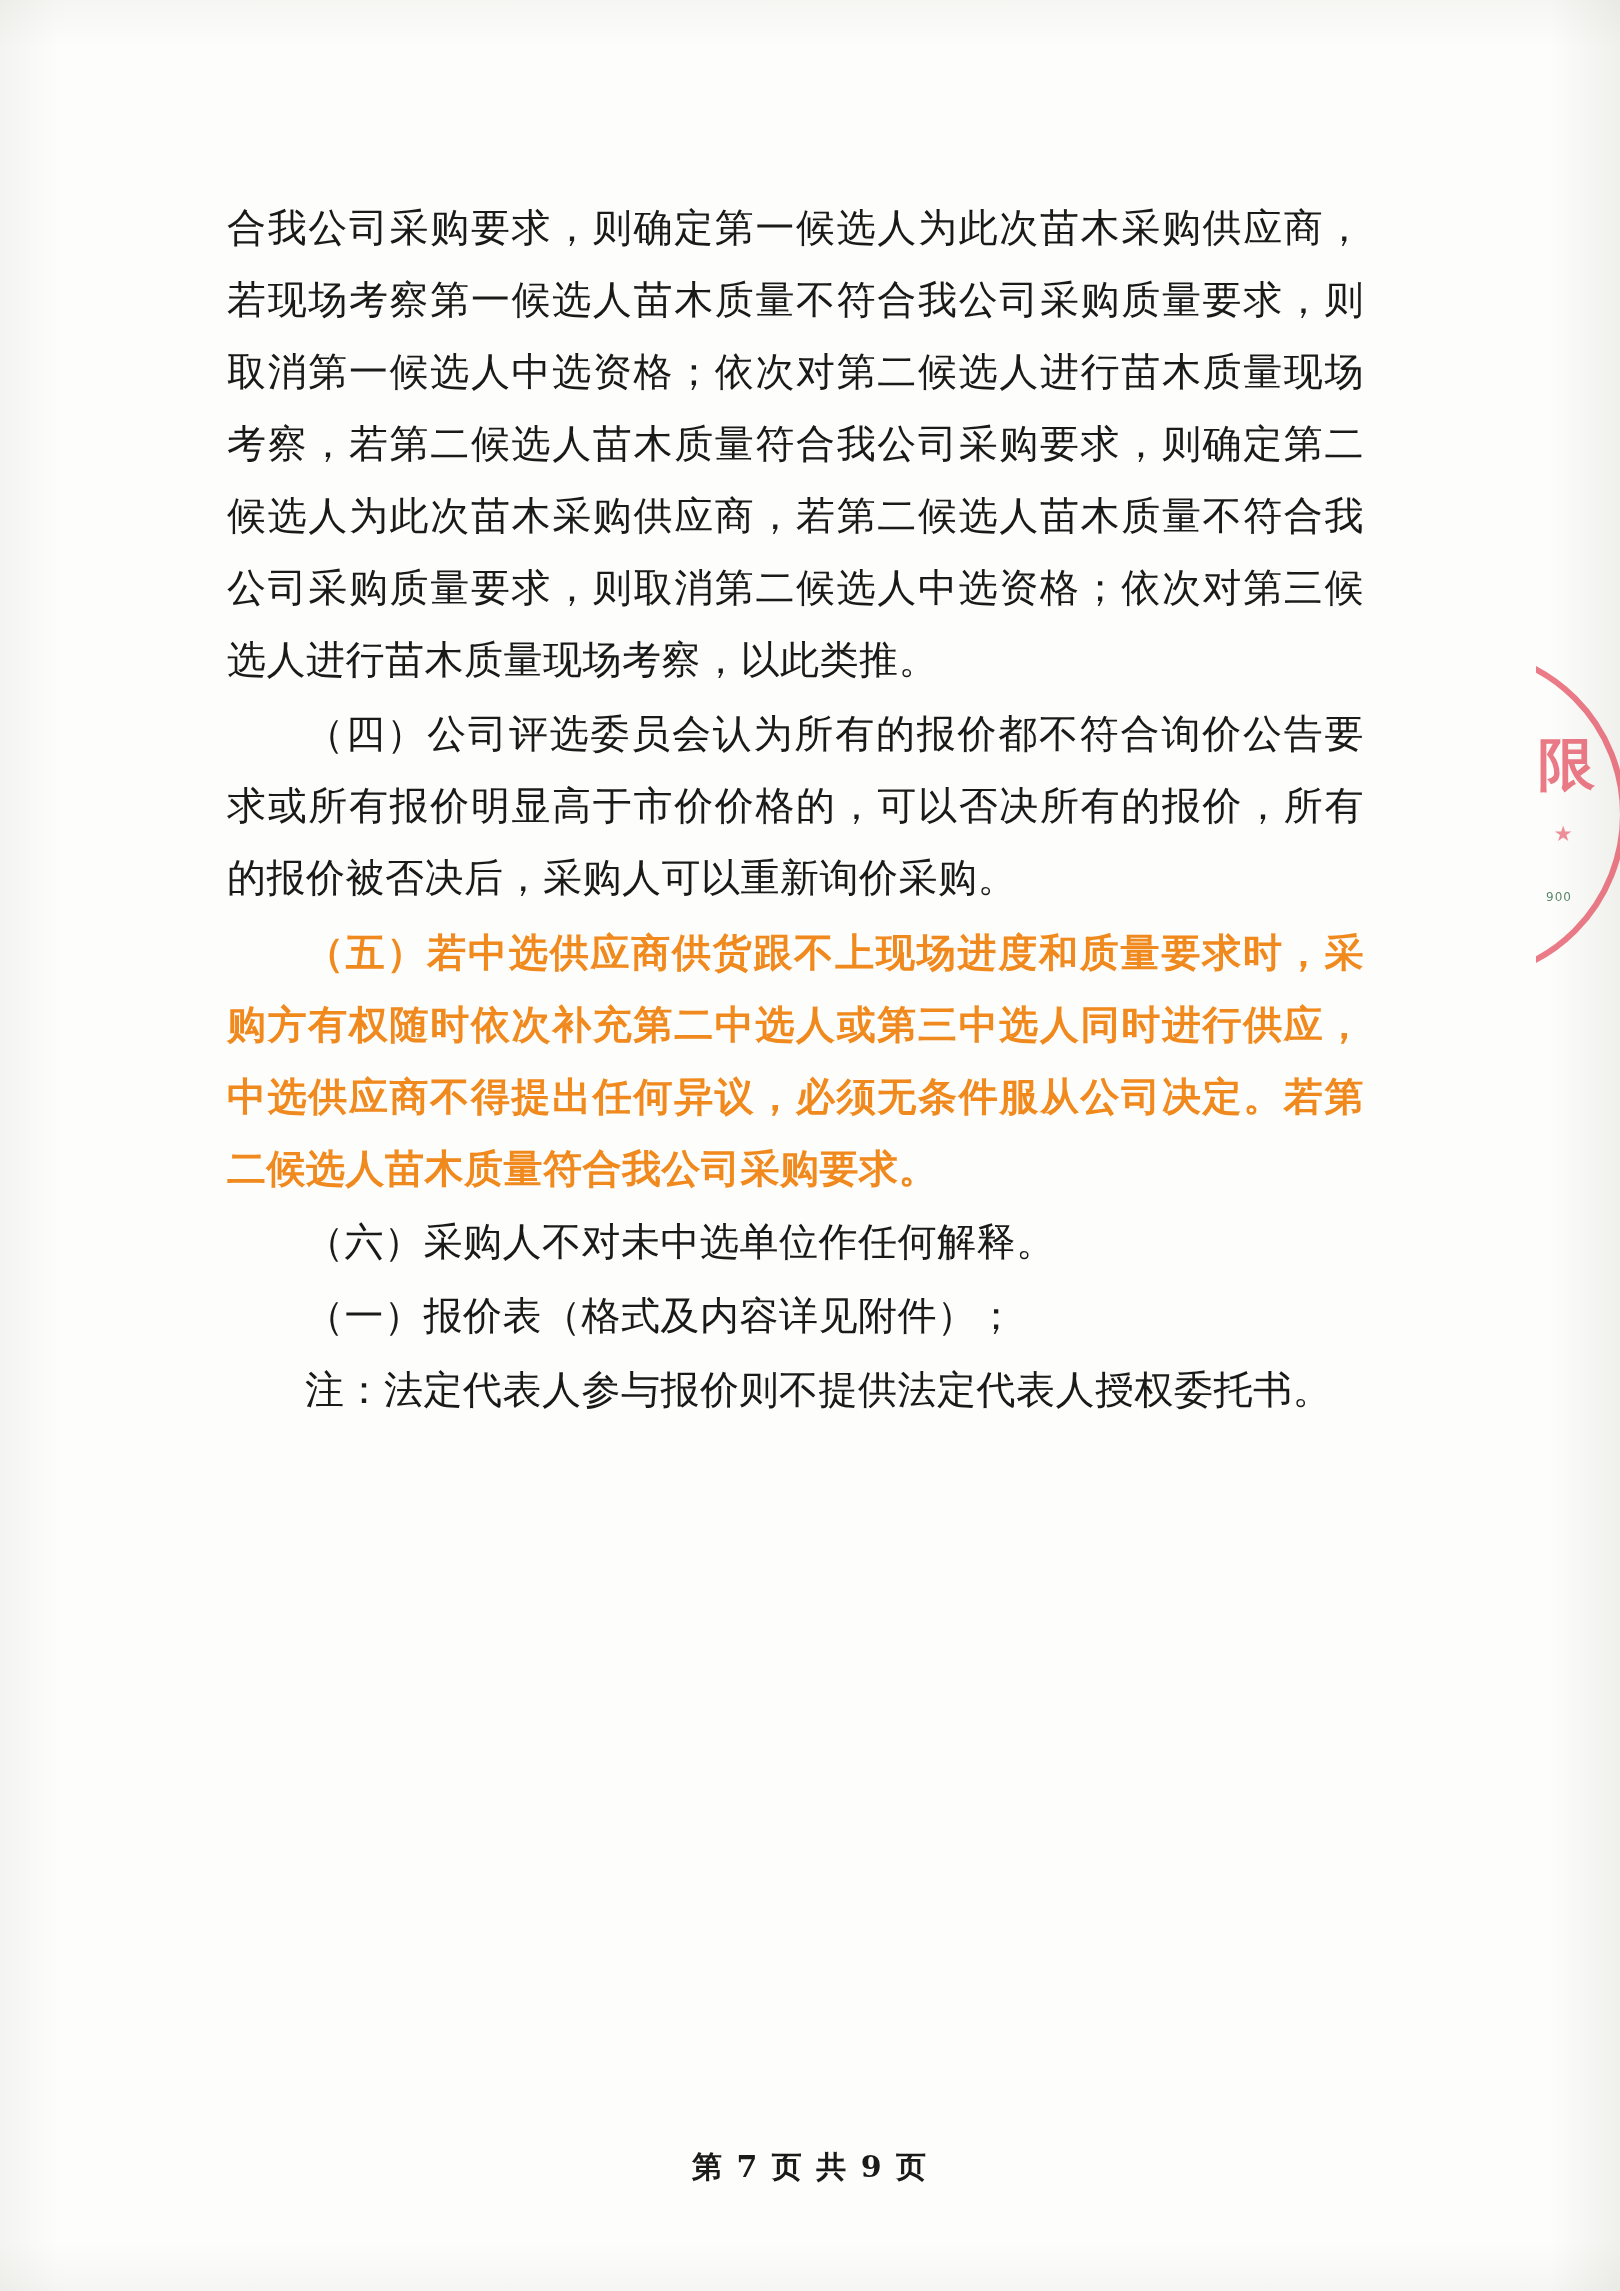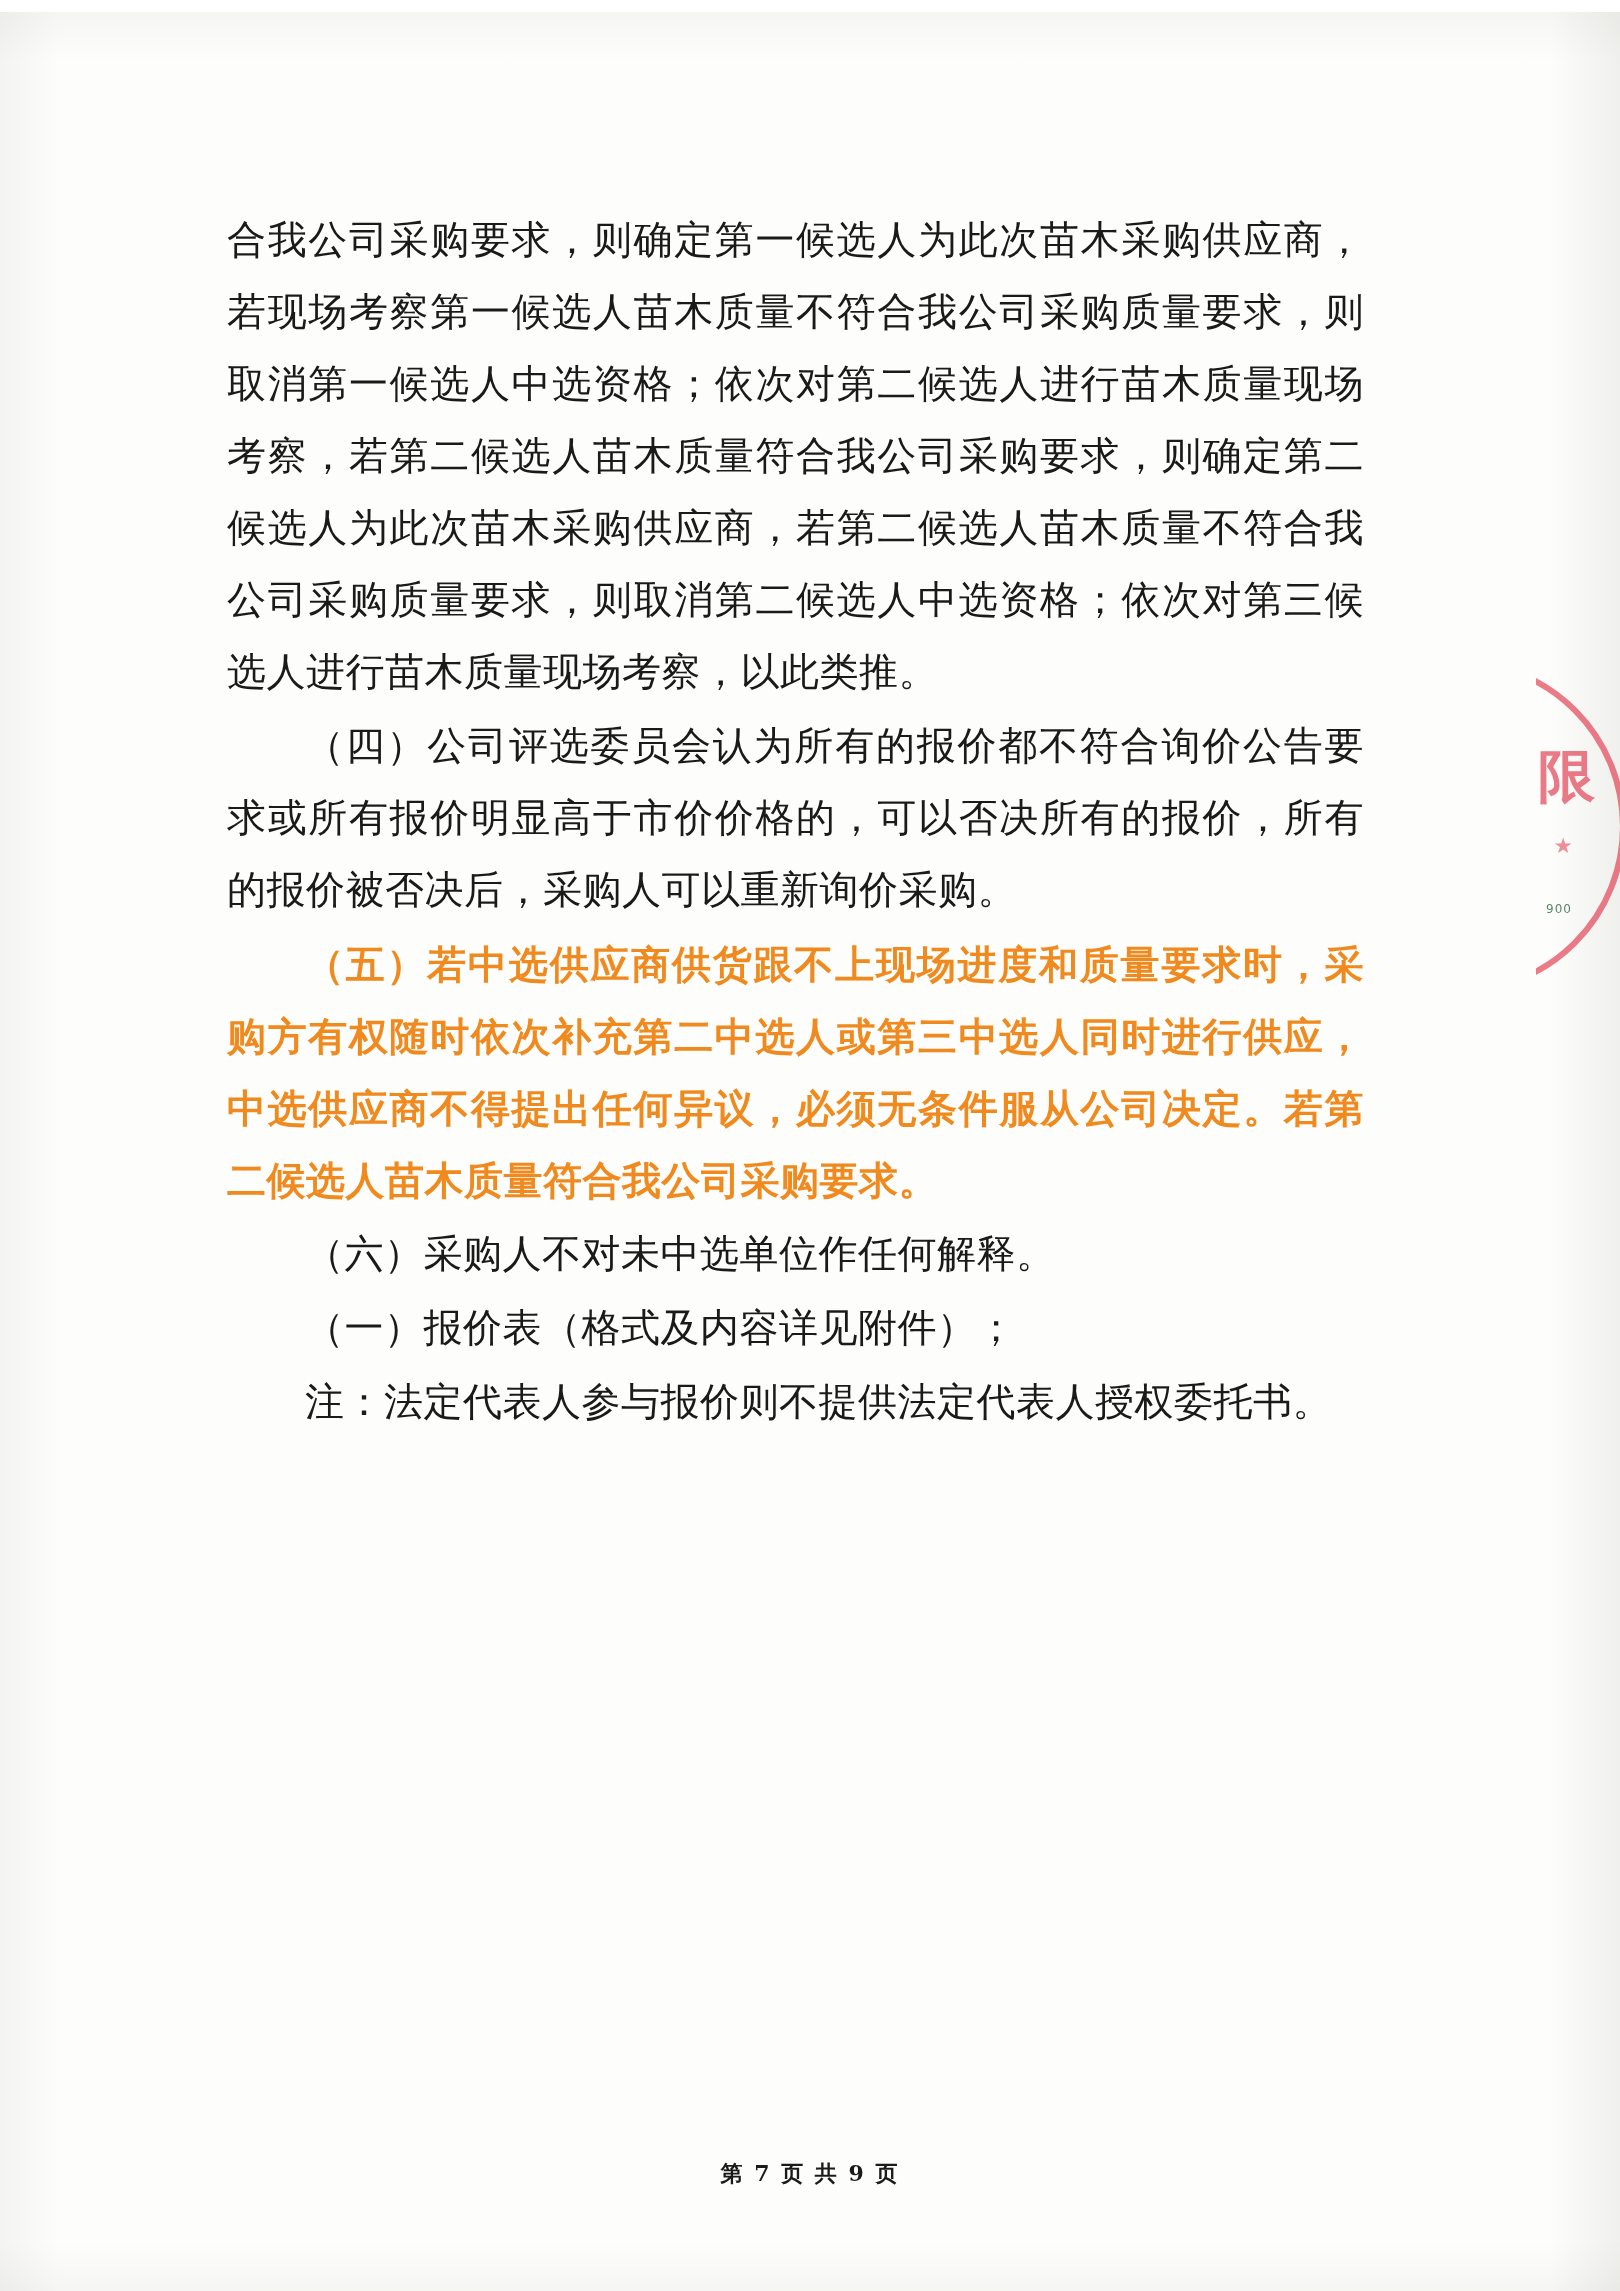--- a/index.html
+++ b/index.html
@@ -13,21 +13,20 @@
     position: relative;
     font-family: "DejaVu Serif", "Liberation Serif", serif;
     overflow: hidden;
   }
 
   
   #page {
     position: absolute;
     inset: 0;
     background: #fdfdfb;
-    margin-top: 12px;
   }
 
   
   #page::before {
     content: "";
     position: absolute;
     inset: 0;
     background:
       linear-gradient(to right, rgba(120,120,110,0.07) 0px, rgba(255,255,255,0) 59px),
       linear-gradient(to left, rgba(120,120,110,0.10) 0px, rgba(255,255,255,0) 69px),
@@ -65,21 +64,21 @@
     letter-spacing: 2px;
     text-indent: 78px;
   }
 
   #footer {
     position: absolute;
     left: 0;
     right: 0;
     top: 2147px;
     text-align: center;
-    font-size: 22px;
+    font-size: 30px;
     letter-spacing: 2px;
     color: #1a1a1a;
     font-weight: bold;
     font-family: "DejaVu Serif", "Liberation Serif", serif;
   }
 
   
   #seal {
     position: absolute;
     right: 0px;

